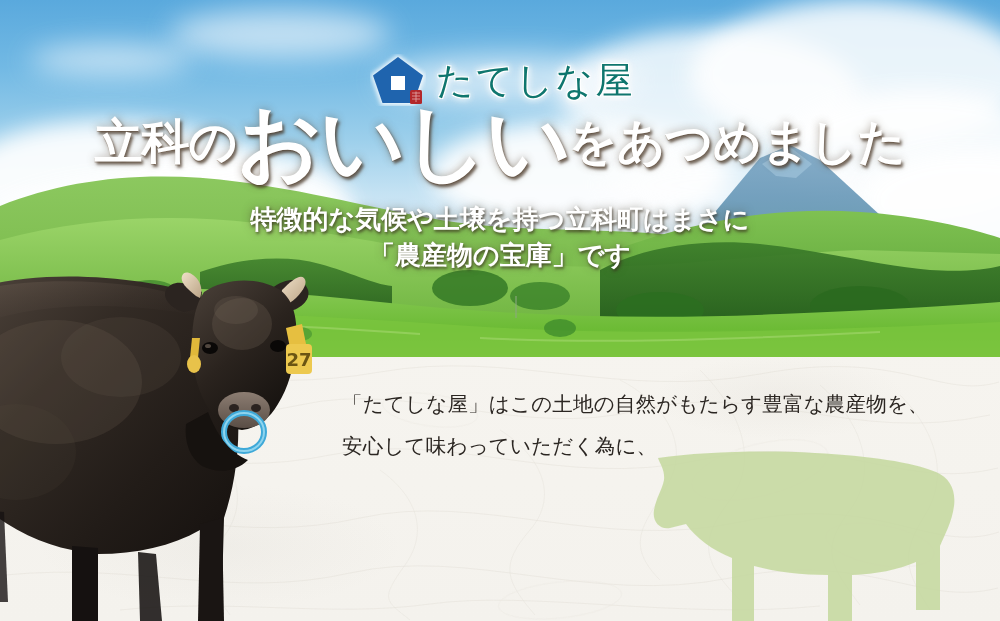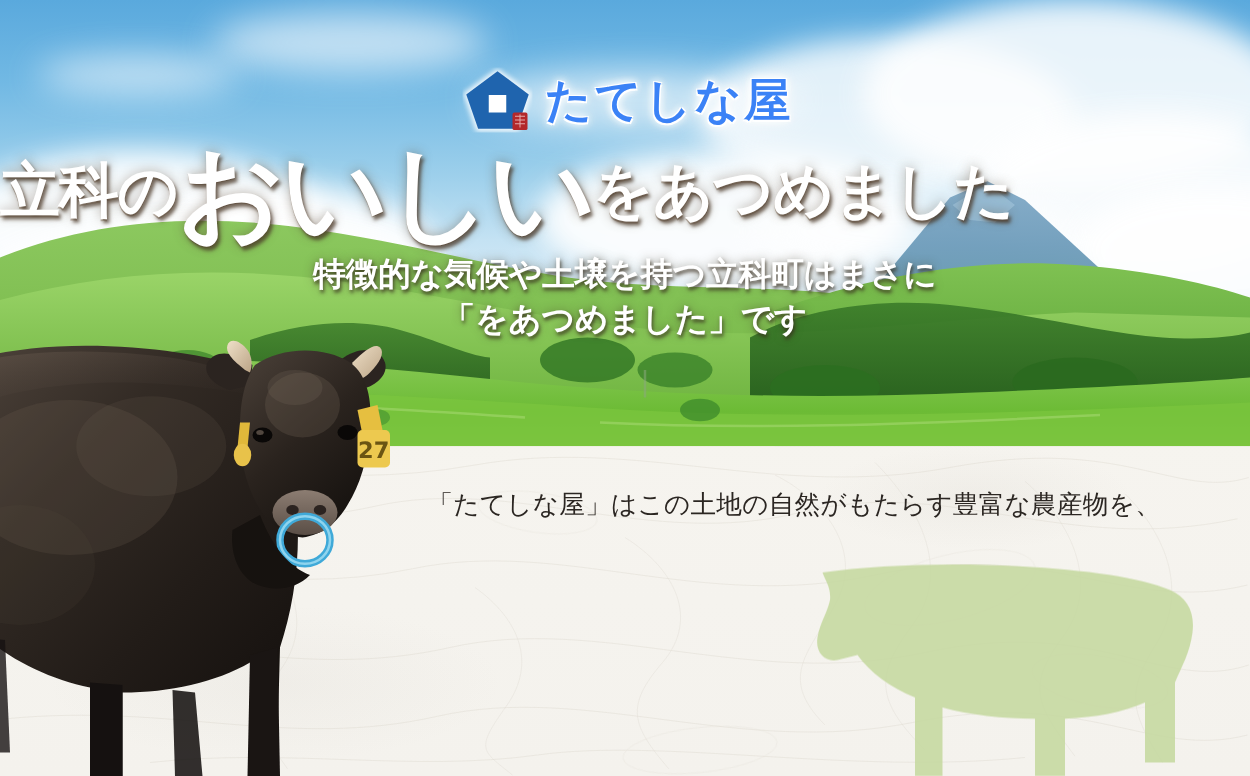--- a/index.html
+++ b/index.html
@@ -45,32 +45,32 @@
   .hills{position:absolute;left:0;top:120px;width:1000px;height:237px;overflow:hidden;}
 
   
   .logo{
     position:absolute;left:370px;top:52px;width:260px;height:56px;
     display:flex;align-items:center;gap:10px;
   }
   .logo-mark{position:relative;width:56px;height:52px;}
   .logo-text{
     font-family:"DejaVu Sans","Liberation Sans",sans-serif;
-    font-size:37px;font-weight:700;color:#3b82f6;letter-spacing:2px;
+    font-size:37px;font-weight:400;color:#0f766e;letter-spacing:2px;
     line-height:1;white-space:nowrap;
     text-shadow:
       0 0 7px #fff,0 0 7px #fff,0 0 12px #fff,
       1px 1px 0 #fff,-1px -1px 0 #fff,1px -1px 0 #fff,-1px 1px 0 #fff;
     text-align: right;
   }
 
   
   .headline{
-    position:absolute;left:0;top:112px;width:1000px;
-    text-align:left;white-space:nowrap;line-height:1;
+    position:absolute;left:0;top:100px;width:1000px;
+    text-align:center;white-space:nowrap;line-height:1;
     color:#ffffff;
     text-shadow:
       2px 3px 3px rgba(70,52,36,.72),
       0 0 9px rgba(90,70,50,.45),
       0 1px 0 rgba(120,95,70,.4);
   }
   .hl-sm{font-size:48px;font-weight:700;letter-spacing:-1px;vertical-align:middle;}
   .hl-lg{
     font-size:84px;font-weight:700;letter-spacing:-3px;vertical-align:middle;
     font-family:"DejaVu Sans","Liberation Sans",sans-serif;
@@ -239,21 +239,21 @@
     </div>
     <div class="logo-text">たてしな屋</div>
   </div>
 
   <div class="headline">
     <span class="hl-sm">立科の</span><span class="hl-lg">おいしい</span><span class="hl-sm">をあつめました</span>
   </div>
 
   <div class="subtitle">
     <div>特徴的な気候や土壌を持つ立科町はまさに</div>
-    <div>「をあつめました」です</div>
+    <div>「農産物の宝庫」です</div>
   </div>
 
   <svg class="cow" viewBox="0 0 350 359">
     <defs>
       <linearGradient id="hide" x1="0.1" y1="0" x2="0.9" y2="1">
         <stop offset="0%" stop-color="#4a4038"></stop>
         <stop offset="28%" stop-color="#332b25"></stop>
         <stop offset="62%" stop-color="#221c18"></stop>
         <stop offset="100%" stop-color="#120e0c"></stop>
       </linearGradient>
@@ -334,15 +334,16 @@
         <text x="313" y="104" font-family="'DejaVu Sans',sans-serif" font-size="18" font-weight="700" fill="#6b5513" text-anchor="middle">27</text>
       </g>
 
       <path d="M222 150 C232 176,246 192,262 198 C250 210,232 212,216 204
                C204 196,198 180,200 162 Z" fill="#16120f"></path>
     </g>
   </svg>
 
   <div class="body-copy">
     <p>「たてしな屋」はこの土地の自然がもたらす豊富な農産物を、</p>
+    <p>安心して味わっていただく為に、</p>
   </div>
 
 </div>
 
 </body></html>

